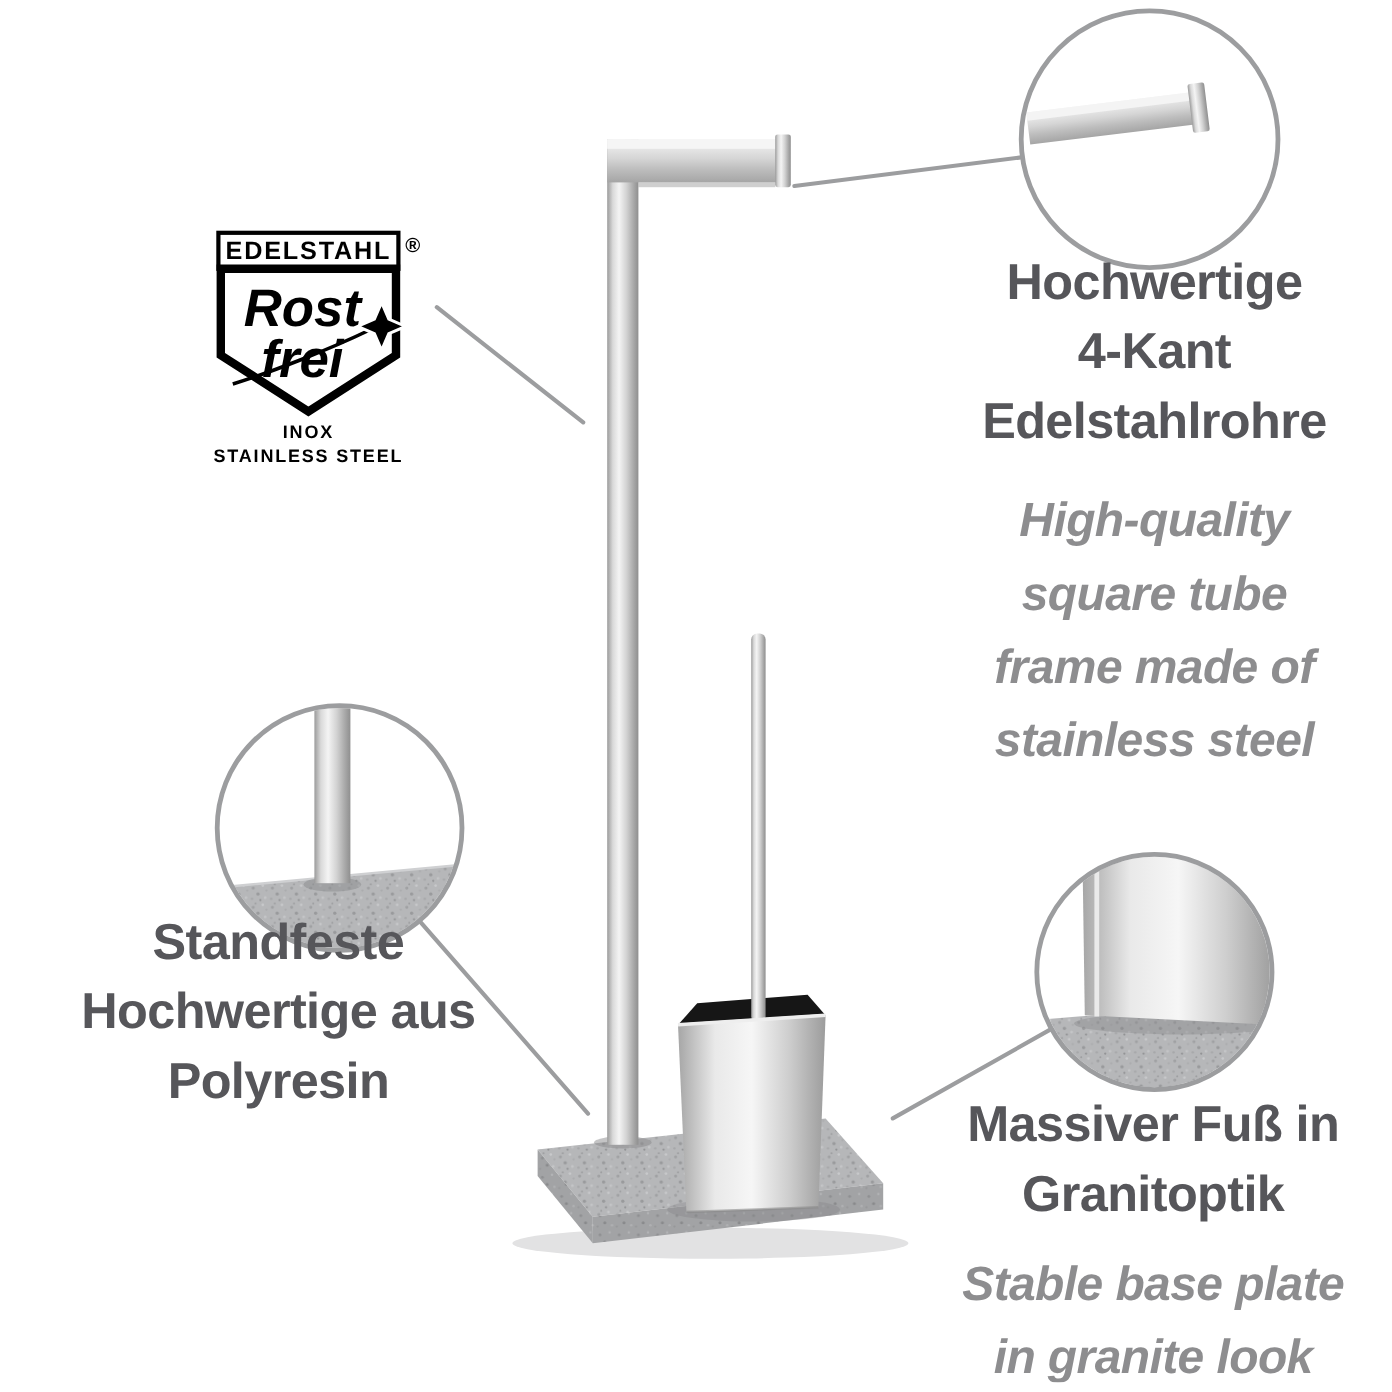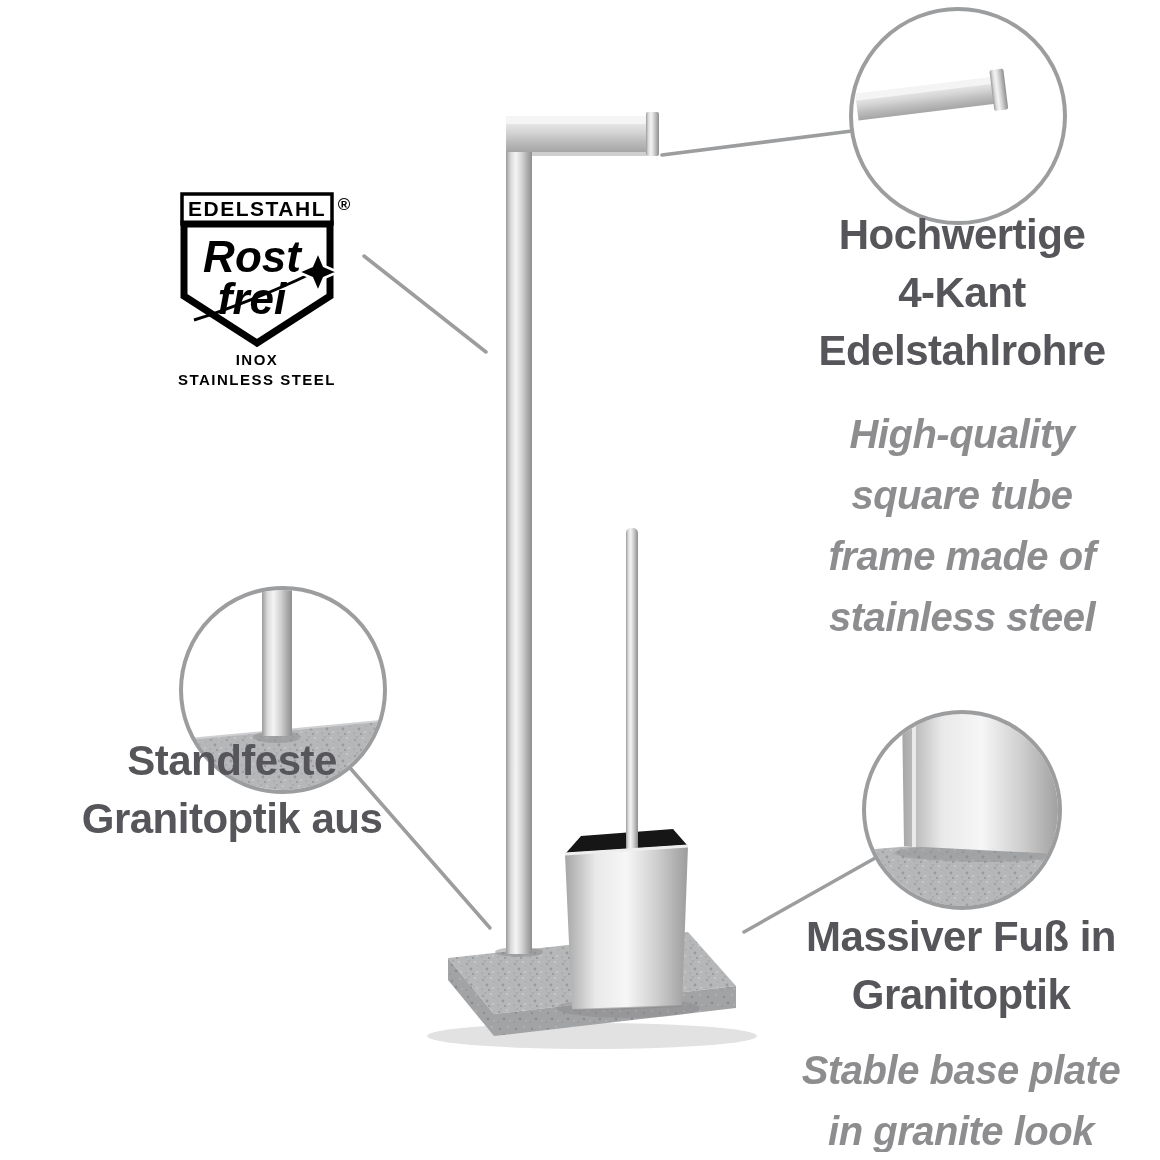--- a/index.html
+++ b/index.html
@@ -22,21 +22,21 @@
     color: var(--title, #56565a);
     line-height: 58px; letter-spacing: -0.5px;
   }
   .anno .subtitle { margin-top: 24px; }
   .anno .subtitle div {
     font-size: 40px; font-weight: 700; font-style: italic;
     color: var(--subtitle, #8d8d8f);
     line-height: 61px; letter-spacing: -0.5px;
   }
   #anno-tr { left: 762px; top: 206px; width: 400px; }
-  #anno-bl { left: 22px;  top: 732px; width: 420px; }
+  #anno-bl { left: 22px;  top: 756px; width: 420px; }
   #anno-br { left: 756px; top: 908px; width: 410px; }
   #anno-br .subtitle { margin-top: 16px; }
 
   
   #badge { position: absolute; left: 172px; top: 188px; width: 195px; height: 210px; }
   .badge-box-text { font-size: 21px; font-weight: 700; letter-spacing: 1.5px; fill: var(--badge, #000); }
   .badge-reg { font-size: 17px; font-weight: 700; fill: var(--badge, #000); }
   .badge-word { font-size: 44px; font-weight: 700; font-style: italic; fill: var(--badge, #000); }
   .badge-foot { font-size: 15px; font-weight: 700; letter-spacing: 1.5px; fill: var(--badge, #000); }
 
@@ -192,21 +192,22 @@
       <div>High-quality</div>
       <div>square tube</div>
       <div>frame made of</div>
       <div>stainless steel</div>
     </div>
   </div>
 
   <div class="anno" id="anno-bl">
     <div class="title">
       <div>Standfeste</div>
-      <div>Granitoptik aus</div>
+      <div>Hochwertige aus</div>
+      <div>Polyresin</div>
     </div>
     <div class="subtitle">
     </div>
   </div>
 
   <div class="anno" id="anno-br">
     <div class="title">
       <div>Massiver Fuß in</div>
       <div>Granitoptik</div>
     </div>

